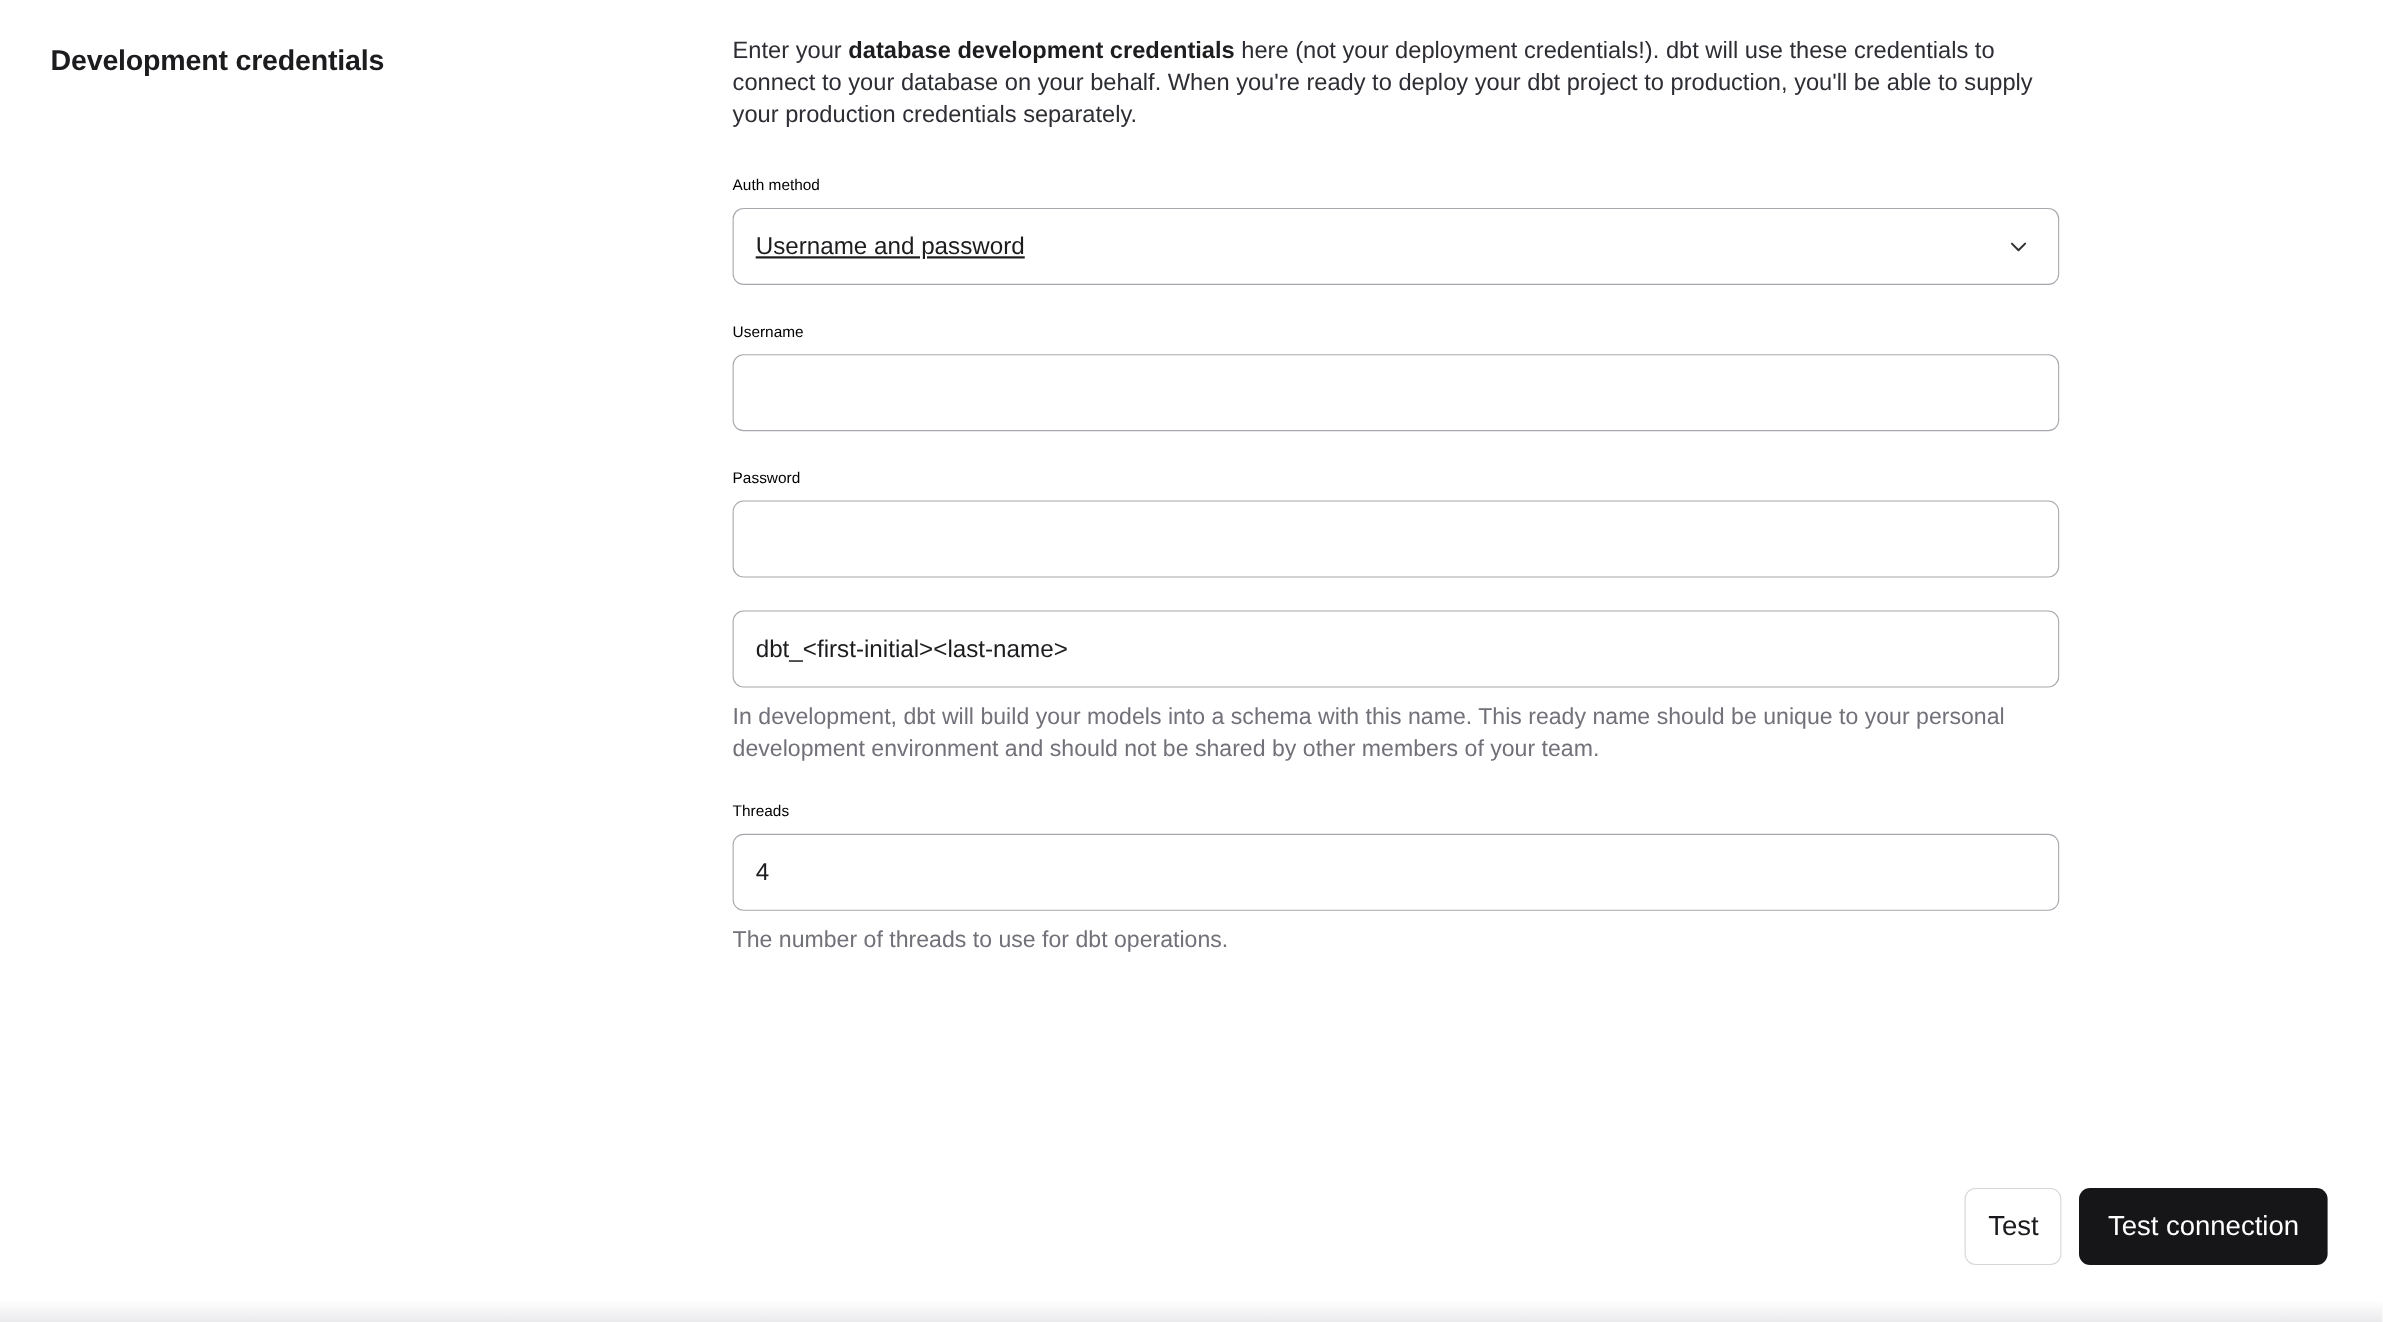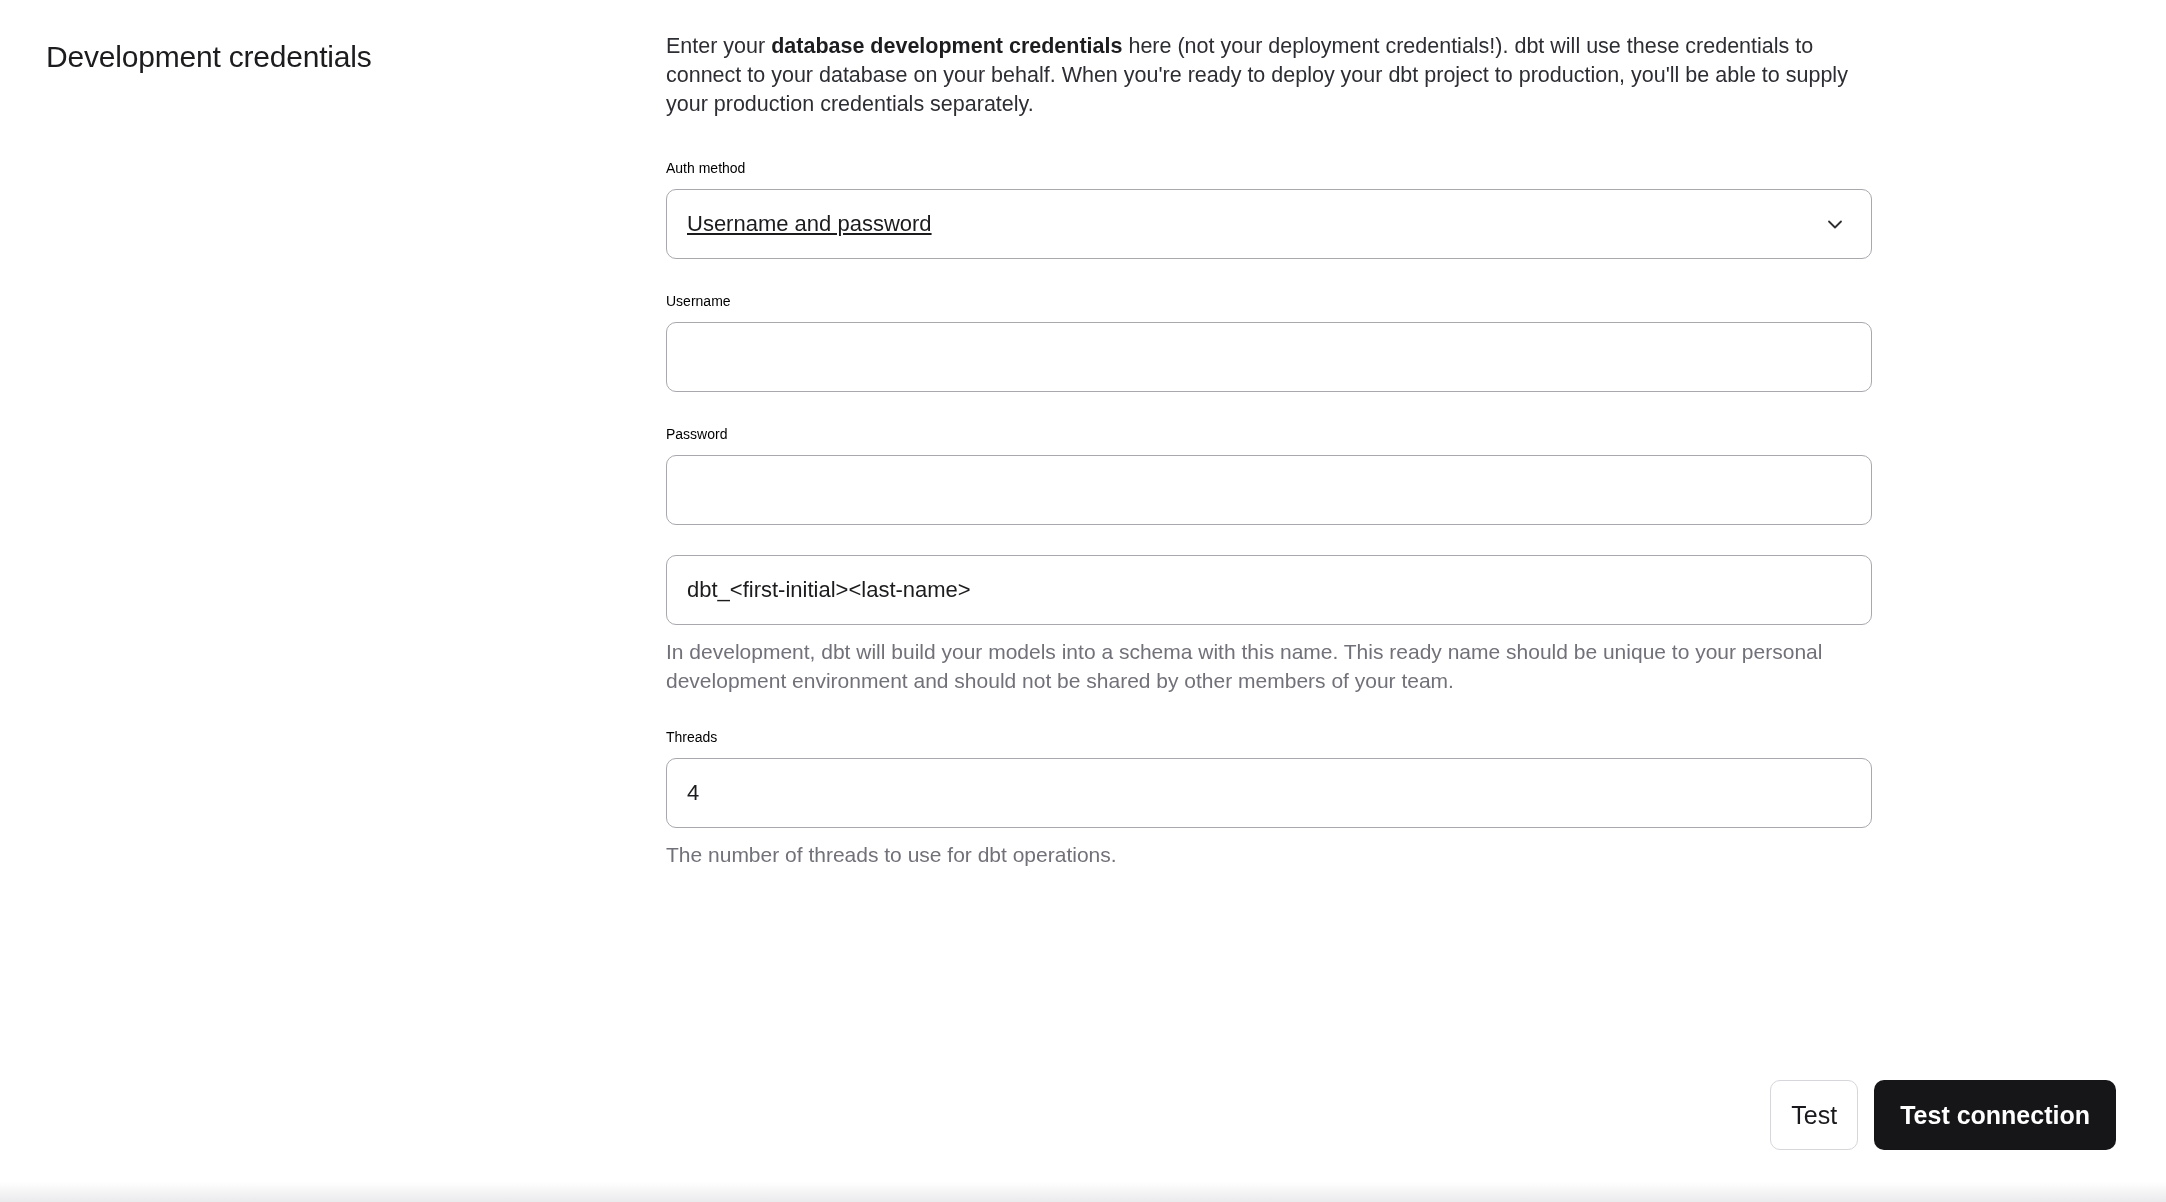--- a/index.html
+++ b/index.html
@@ -6,22 +6,22 @@
   html, body {
     width: 2166px; height: 1202px;
     background: #ffffff;
     font-family: "Liberation Sans", "DejaVu Sans", sans-serif;
     position: relative;
     overflow: hidden;
   }
   .page-title {
     position: absolute;
     left: 46px; top: 40px;
-    font-size: 30px;
-    font-weight: 400;
+    font-size: 26px;
+    font-weight: 700;
     letter-spacing: -0.2px;
     color: #1c1c1f;
   }
   .form-col {
     position: absolute;
     left: 666px; top: 32px;
     width: 1206px;
   }
   .intro {
     font-size: 21.5px;
@@ -93,21 +93,21 @@
     border: 1.5px solid #d6d6db;
     color: #1a1a1e;
     padding: 0 20px;
     font-weight: 400;
   }
   .btn-test {
     background: #161618;
     border: none;
     color: #ffffff;
     padding: 0 26px;
-    font-weight: 700;
+    font-weight: 400;
   }
   .bottom-strip {
     position: absolute;
     left: 0; right: 0; bottom: 0;
     height: 20px;
     background: linear-gradient(to bottom, rgba(236,236,238,0), #ebebed 95%);
     pointer-events: none;
   }
 </style>
 </head>

